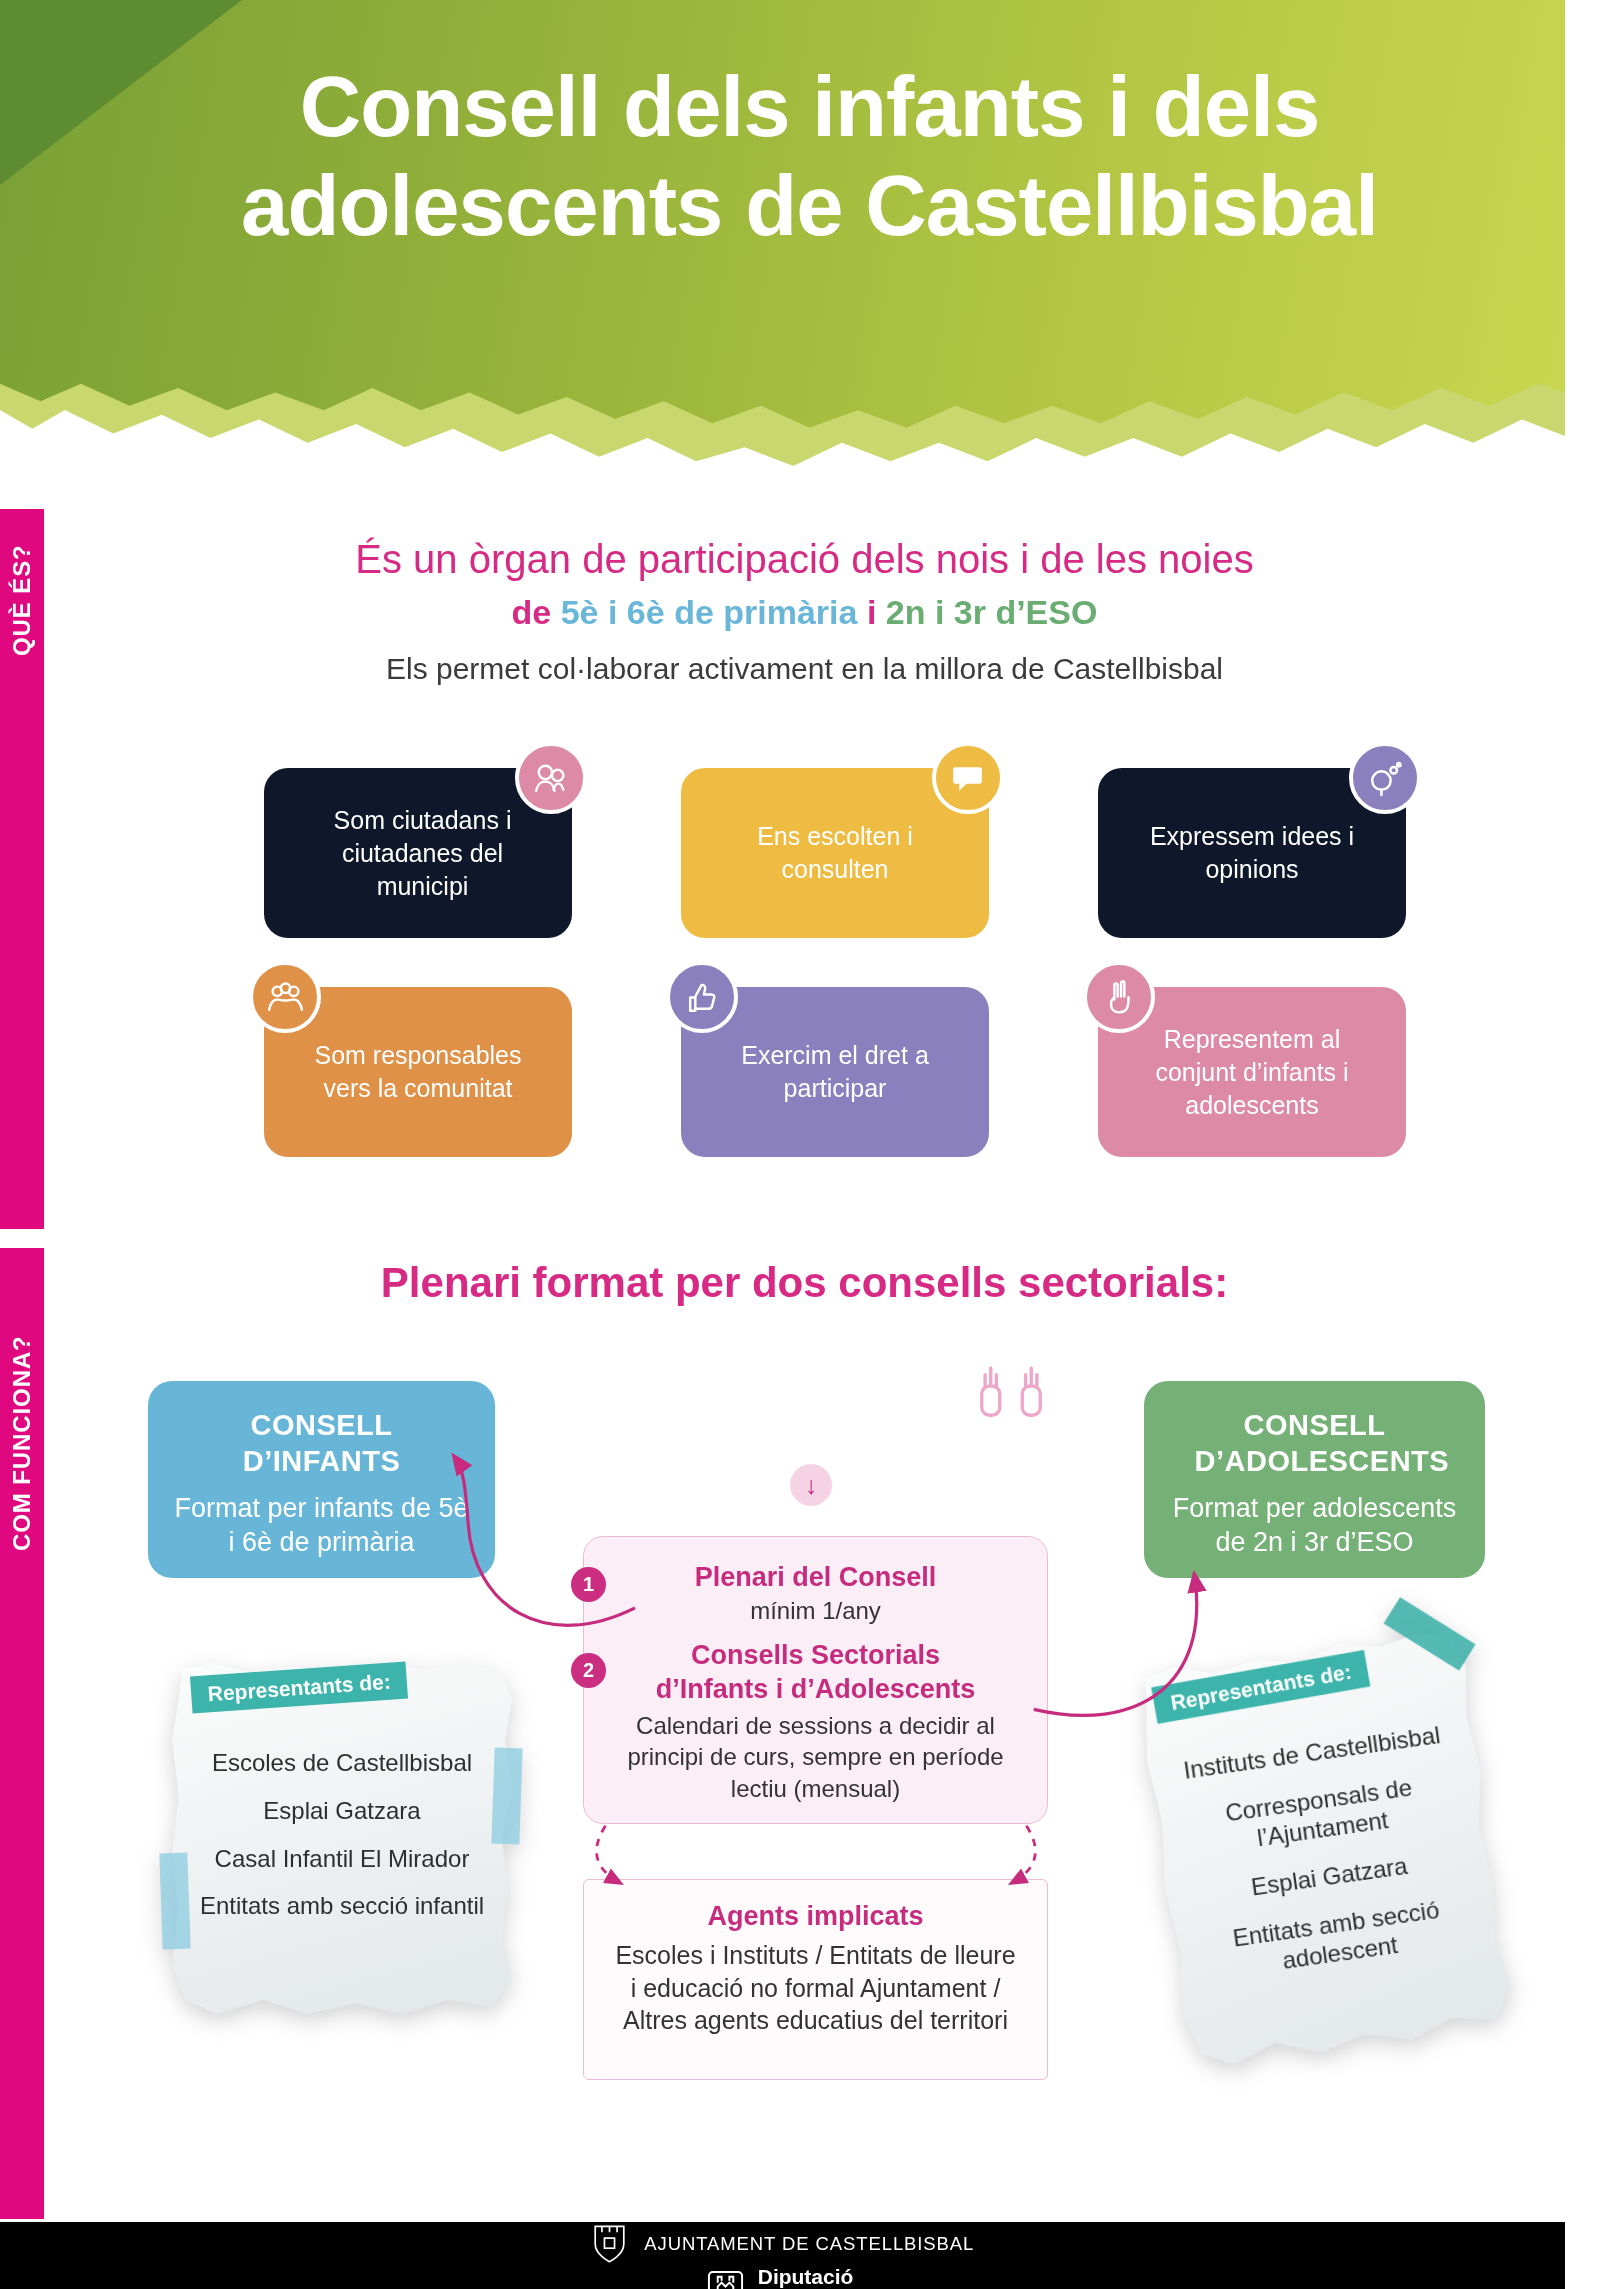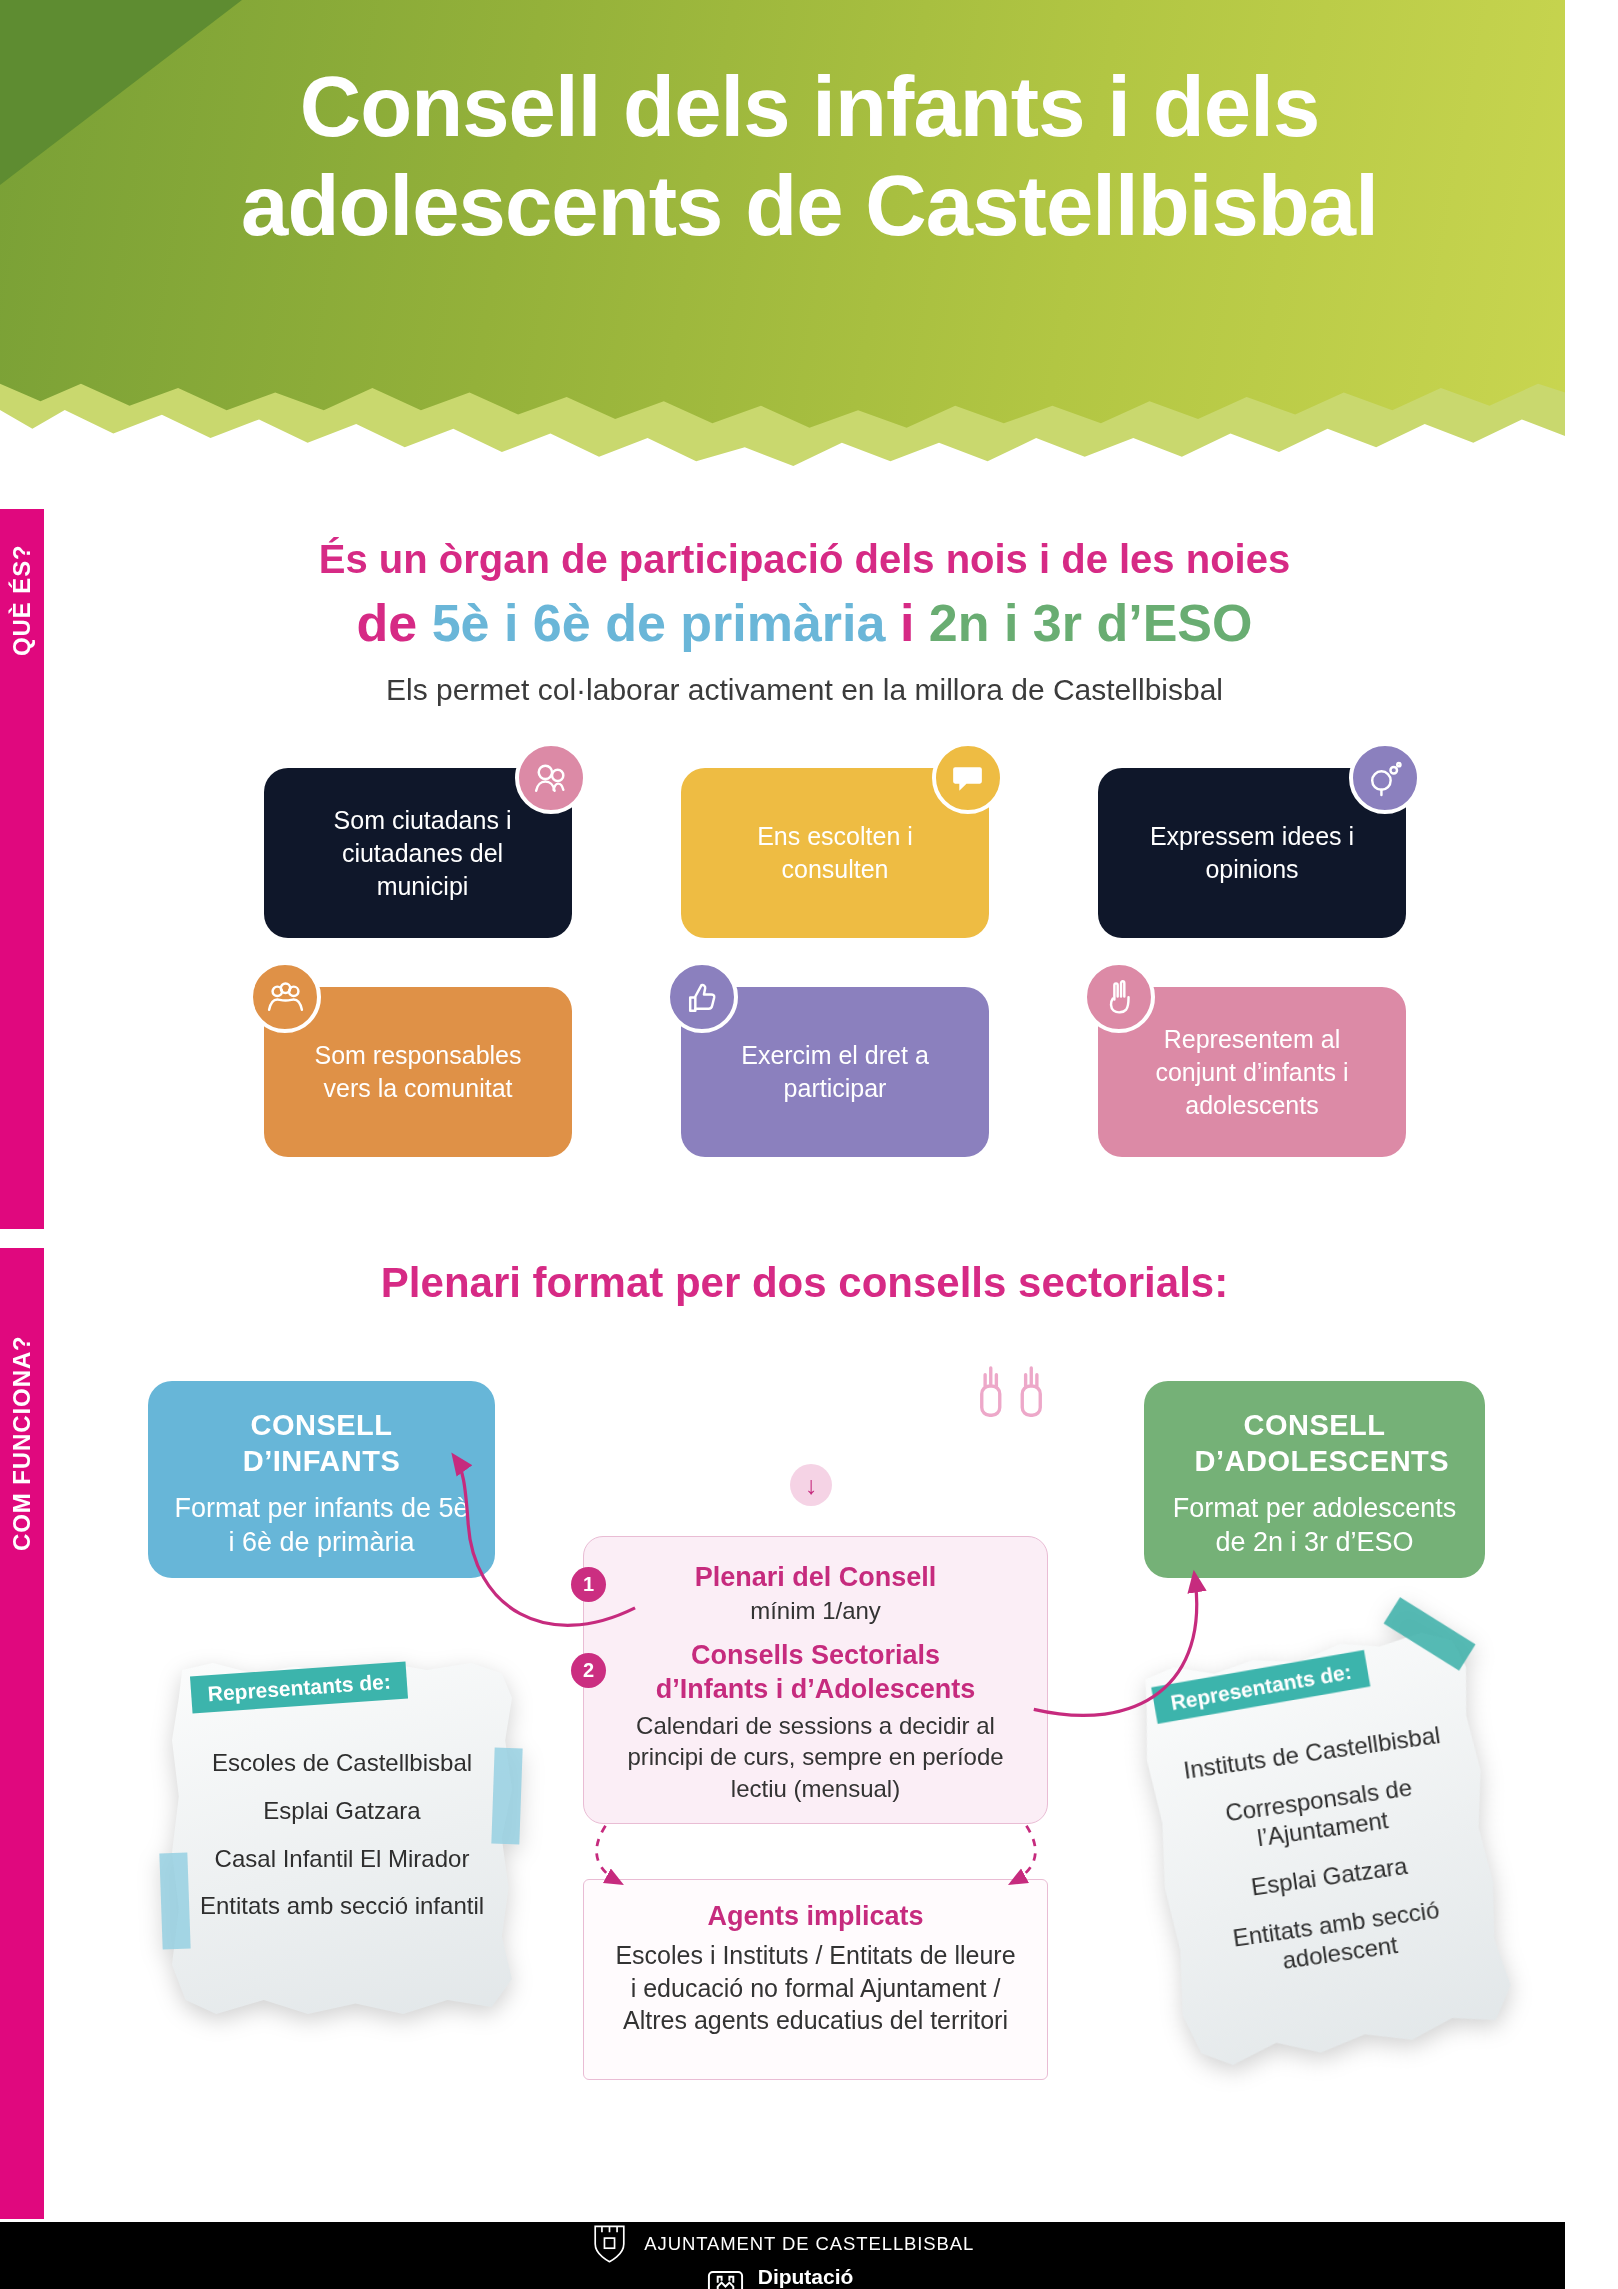--- a/index.html
+++ b/index.html
@@ -23,22 +23,22 @@
   #bar1{top:509px;height:720px;}
   #bar2{top:1248px;height:971px;}
   .vlabel{position:absolute;left:0;width:44px;color:#fff;font-weight:bold;font-size:24px;
     letter-spacing:0.9px;writing-mode:vertical-rl;transform:rotate(180deg);
     display:flex;align-items:center;justify-content:center;z-index:3;}
   #vlabel1{top:522px;height:157px;}
   #vlabel2{top:1263px;height:360px;}
 
   
   .intro{position:absolute;top:537px;left:44px;right:0;text-align:center;}
-  .intro-l1{font-size:40px;color:#d62a85;font-weight:bold;}
-  .intro-l2{font-size:52px;font-weight:bold;color:#d62a85;margin-top:11px;}
+  .intro-l1{font-size:40px;color:#d62a85;font-weight:normal;}
+  .intro-l2{font-size:34px;font-weight:bold;color:#d62a85;margin-top:11px;}
   .intro-l2 .primaria{color:#6ab6d8;}
   .intro-l2 .eso{color:#69ad72;}
   .intro-sub{font-size:30px;color:#3b3b3b;margin-top:20px;}
 
   .cards{position:absolute;top:768px;left:264px;display:grid;
     grid-template-columns:repeat(3,308px);column-gap:109px;row-gap:49px;}
   .card{position:relative;border-radius:24px;color:#fff;min-height:170px;box-sizing:border-box;
     display:flex;align-items:center;justify-content:center;text-align:center;
     padding:18.5px 26px;font-size:25px;line-height:1.32;}
   .card-icon{position:absolute;top:-26px;width:72px;height:72px;border-radius:50%;

